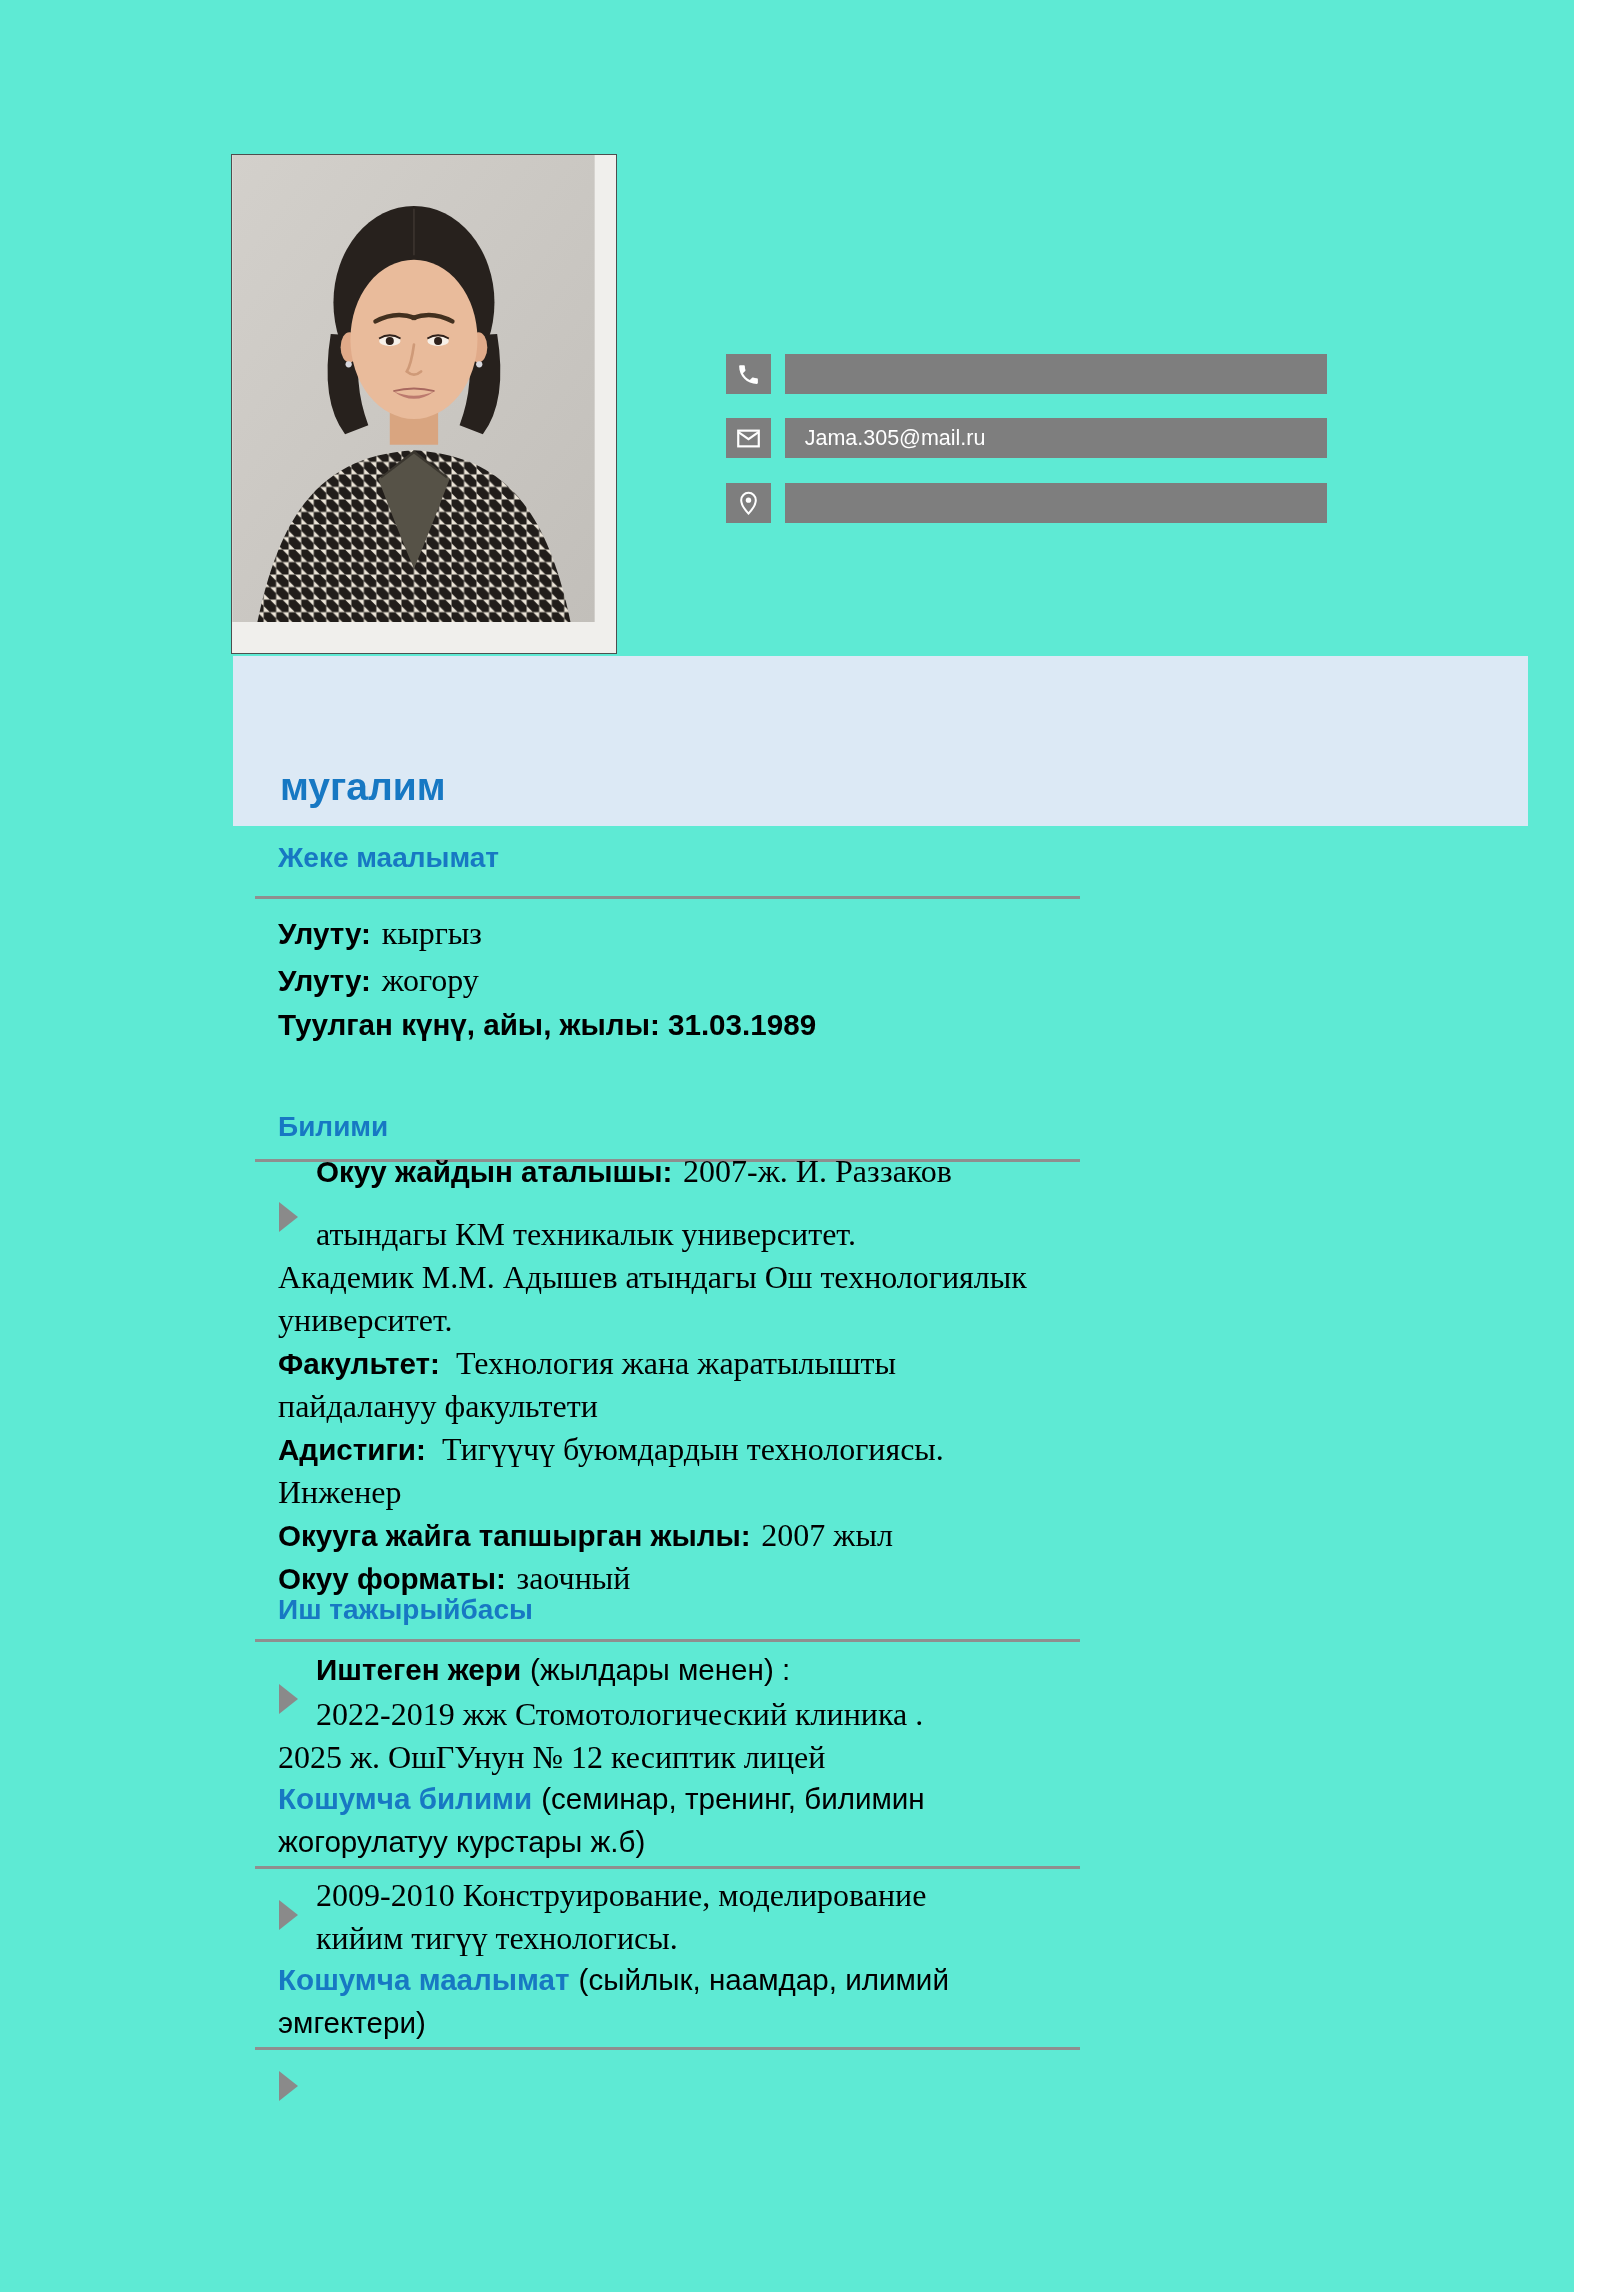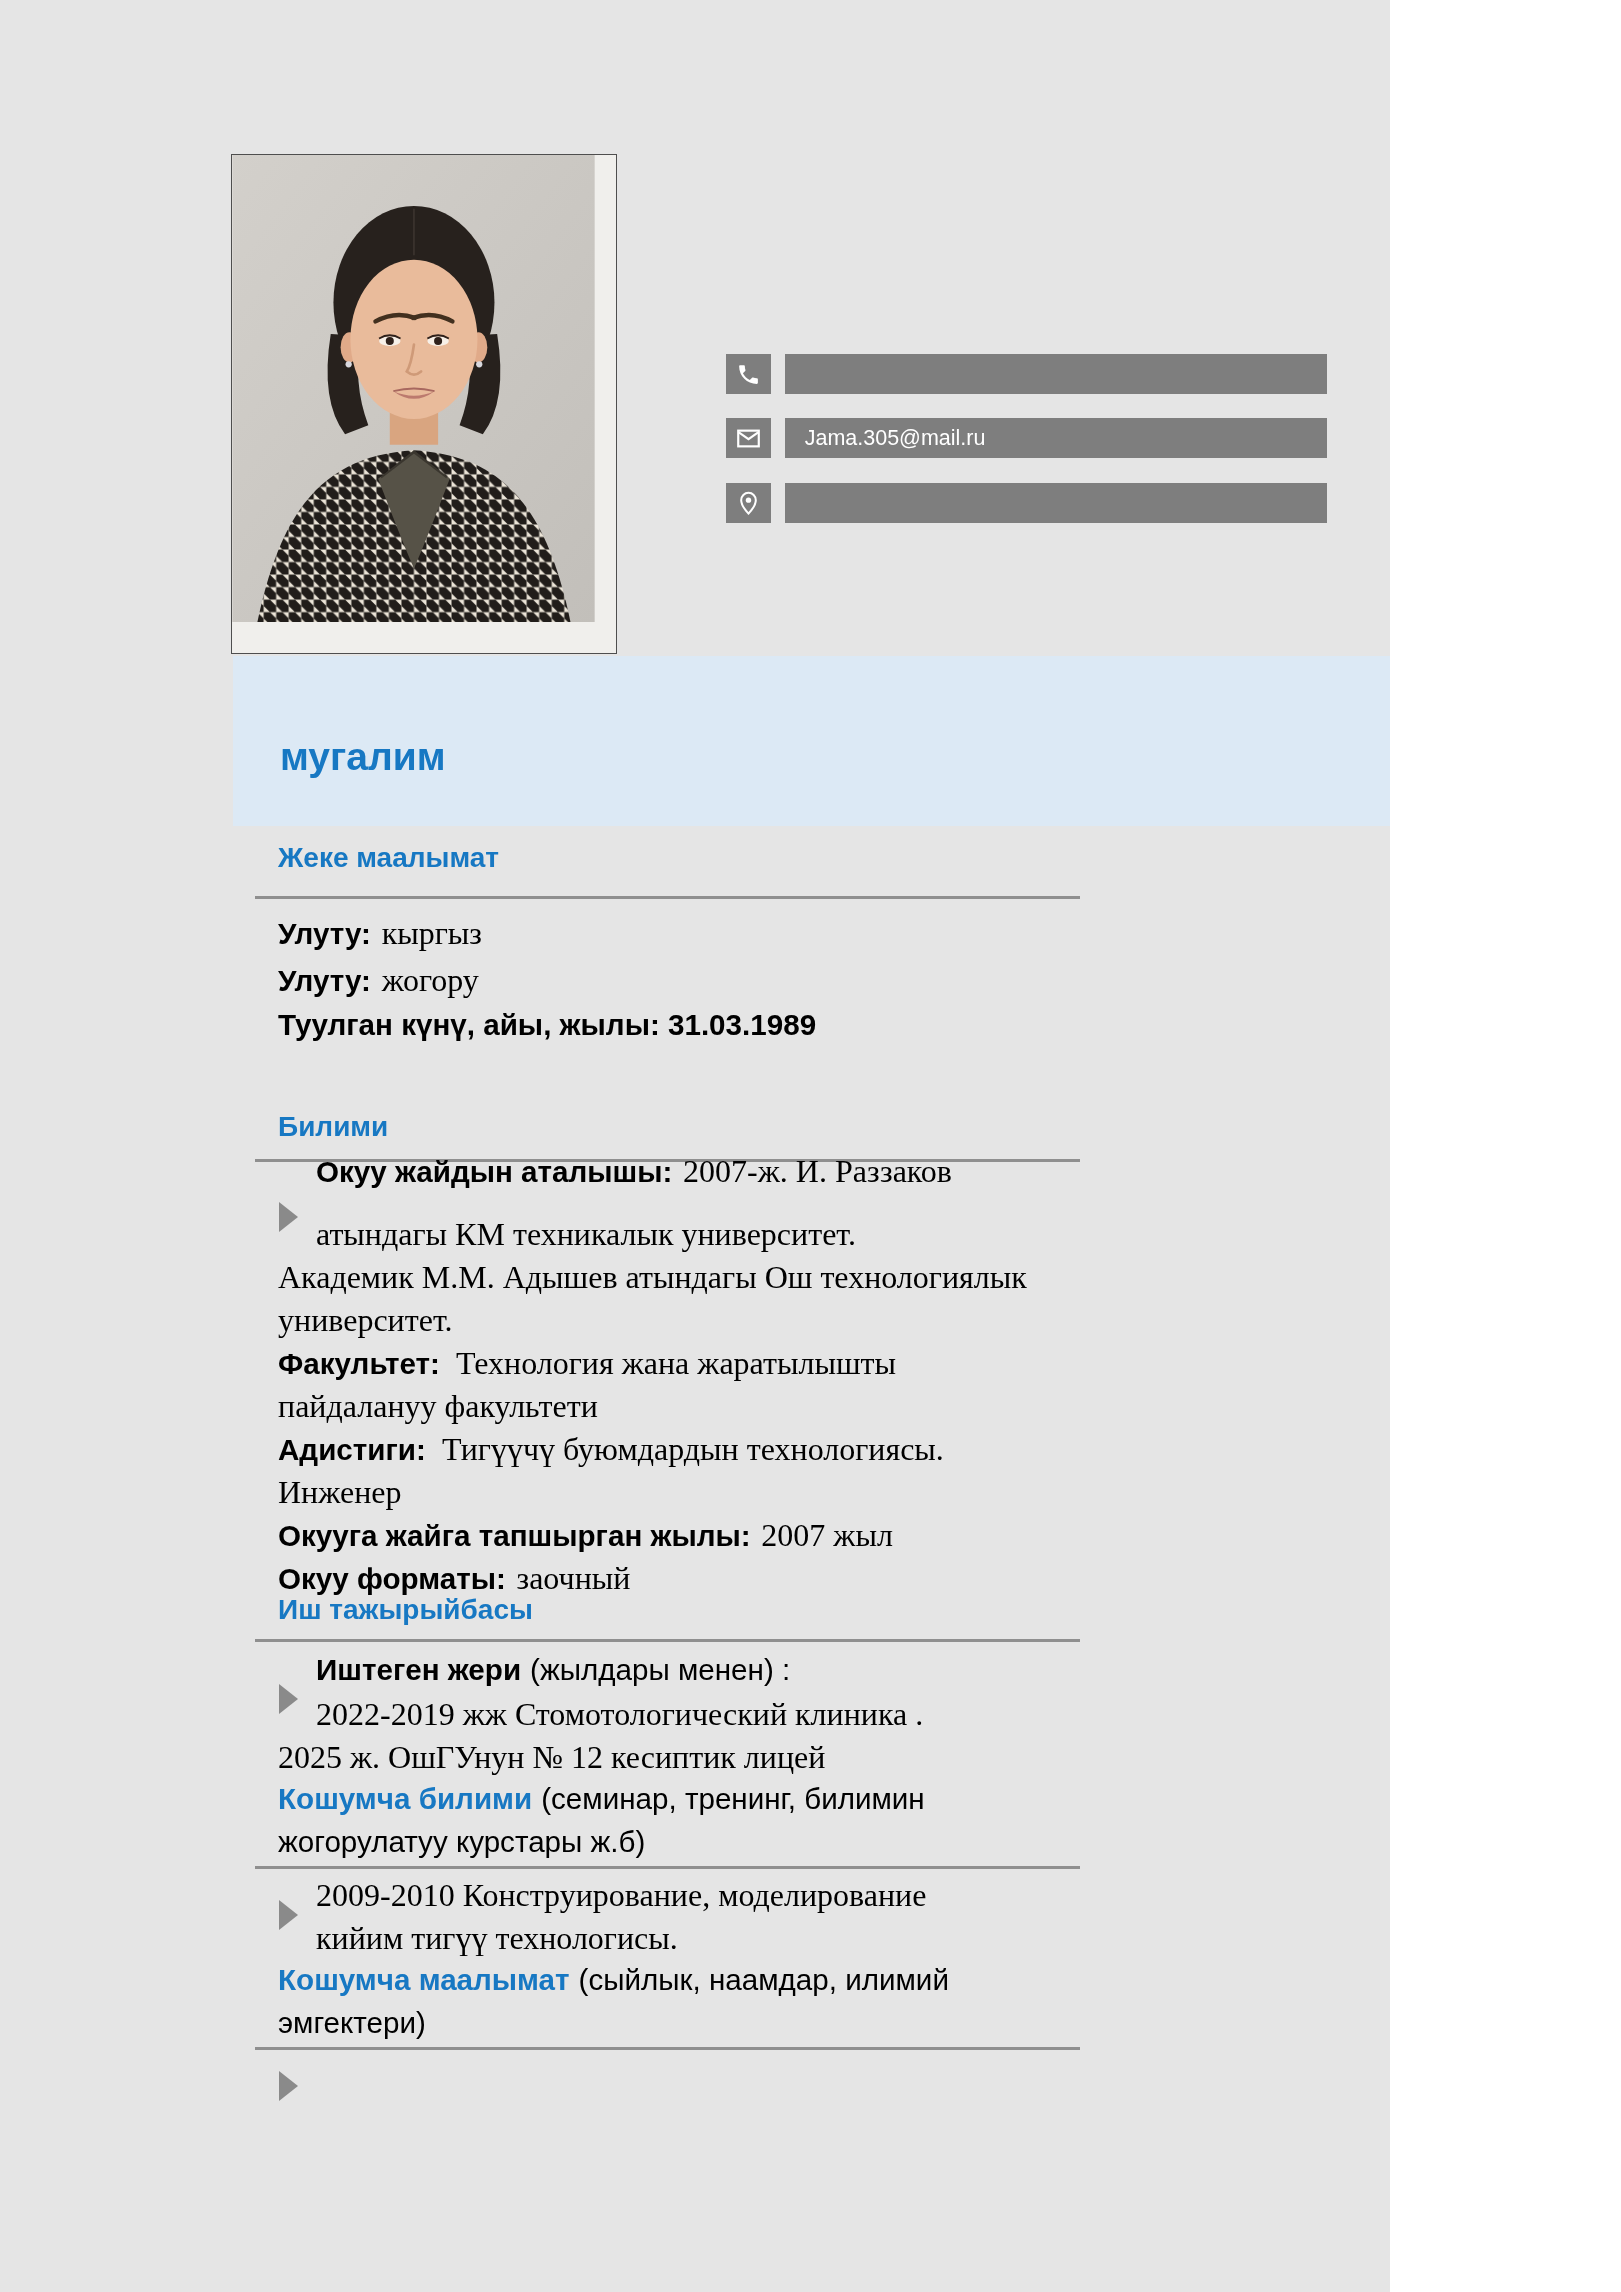--- a/index.html
+++ b/index.html
@@ -1,36 +1,36 @@
 <!DOCTYPE html>
 <html style="font-size:14.3px"><head>
 <meta charset="utf-8">
 <style>
   html,body{margin:0;padding:0;background:#ffffff;}
-  #page{position:relative;width:1390px;height:2293px;background:#e5e5e5;overflow:hidden;
+  #page{position:relative;width:1574px;height:2293px;background:#5eead4;overflow:hidden;
         font-family:"Liberation Sans",sans-serif;}
 
   
   .photo-frame{position:absolute;left:231px;top:154px;width:386px;height:500px;
                border:1.8px solid #4e4e4e;background:#f0efec;box-sizing:border-box;}
   .photo-frame svg{position:absolute;left:0;top:0;display:block;}
 
   
   .cicon{position:absolute;left:726px;width:45px;height:40px;background:#7e7e7e;
          display:flex;align-items:center;justify-content:center;}
   .cbar{position:absolute;left:785px;width:542px;height:40px;background:#7e7e7e;
         color:#ffffff;font:400 21.5px "Liberation Sans",sans-serif;line-height:40px;
         padding-left:19.7px;box-sizing:border-box;white-space:nowrap;}
   .row-phone{top:354px;} .row-email{top:418px;} .row-location{top:483px;}
 
   
   .banner{position:absolute;left:233px;top:656px;width:1295px;height:170px;background:#dce9f5;}
   .banner .name{position:absolute;left:47px;top:12.5px;font:700 43px "Liberation Sans",sans-serif;
                 color:#1778c3;white-space:nowrap;}
-  .banner .role{position:absolute;left:47px;top:79px;font:700 39px "Liberation Sans",sans-serif;
+  .banner .role{position:absolute;left:47px;top:109px;font:700 39px "Liberation Sans",sans-serif;
                 color:#1778c3;white-space:nowrap;}
 
   
   .heading{position:absolute;left:278px;font:700 28px "Liberation Sans",sans-serif;
            color:#1778c3;white-space:nowrap;}
   .rule{position:absolute;left:255px;width:825px;height:2.7px;background:#8f8f8f;}
   .line{position:absolute;white-space:nowrap;color:#000;}
   .lbl{font:700 29.6px "Liberation Sans",sans-serif;color:#000;}
   .val{font:400 32px "Liberation Serif",serif;color:#000;margin-left:10.7px;}
   .serif{font:400 32px "Liberation Serif",serif;color:#000;}

